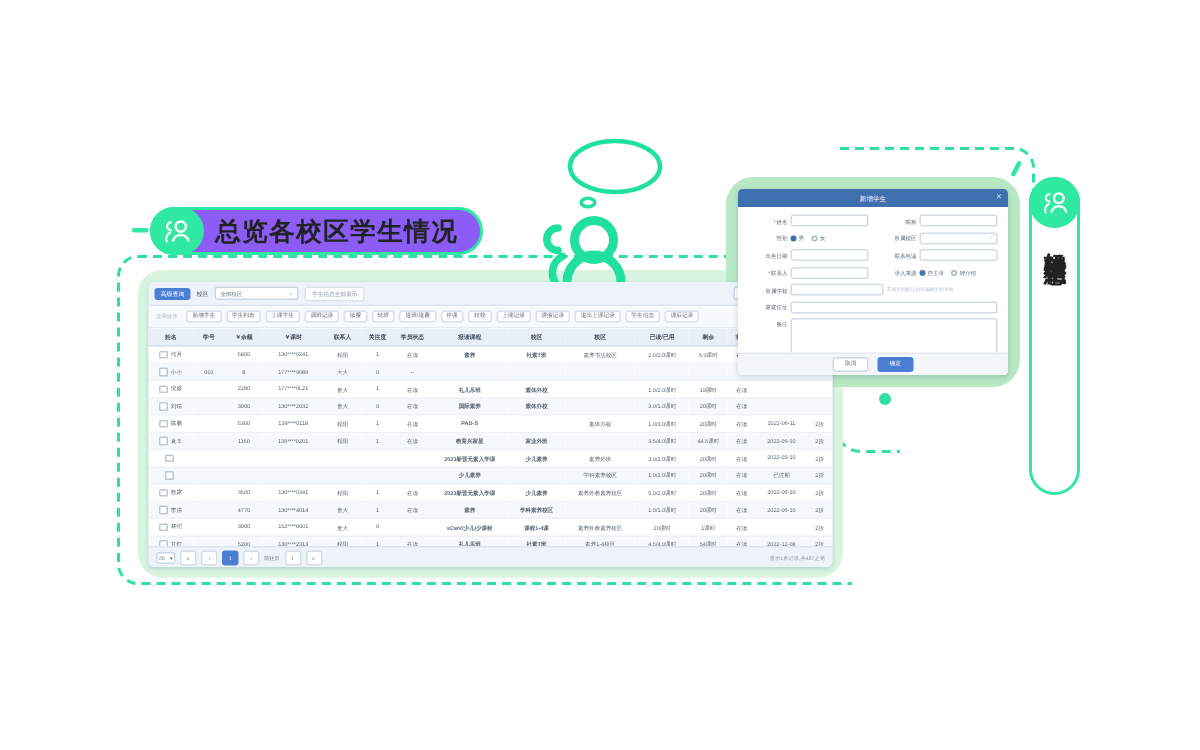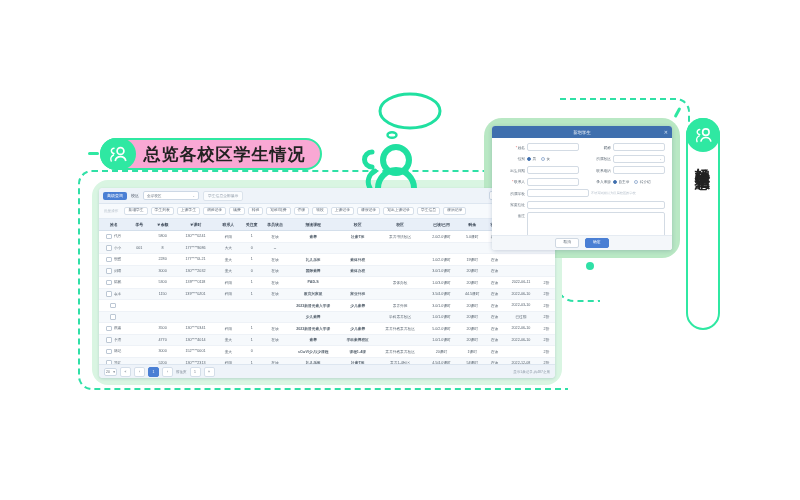--- a/index.html
+++ b/index.html
@@ -167,21 +167,21 @@
     height:14px;background:#f4f7fa;border-top:1px solid #e5ebf2;
     display:flex;align-items:center;justify-content:center;gap:6px;flex:none;
   }
   .mb{font-size:3.8px;border-radius:2px;padding:2px 7px;line-height:1;}
   .mb.ghost{background:#fff;border:1px solid #cfd8e2;color:#5c6874;}
   .mb.prim{background:#4a7fd4;color:#fff;border:1px solid #4a7fd4;}
 
   
   .badge-h{
     position:absolute;left:100px;top:138px;height:32px;
-    background:#f9a8d4;border:2.5px solid #2fe8a2;border-radius:18px;
+    background:#8b5cf6;border:2.5px solid #2fe8a2;border-radius:18px;
     display:flex;align-items:center;padding:0 14px 0 0;box-sizing:border-box;
   }
   .badge-h .pill{
     width:36px;height:32px;background:#2fe8a2;border-radius:18px;
     margin:-2.5px 8px -2.5px -2.5px;display:flex;align-items:center;justify-content:center;
   }
   .badge-h .txt{
     font-size:17px;color:#222;font-weight:bold;letter-spacing:1px;white-space:nowrap;
   }
   .badge-v{

